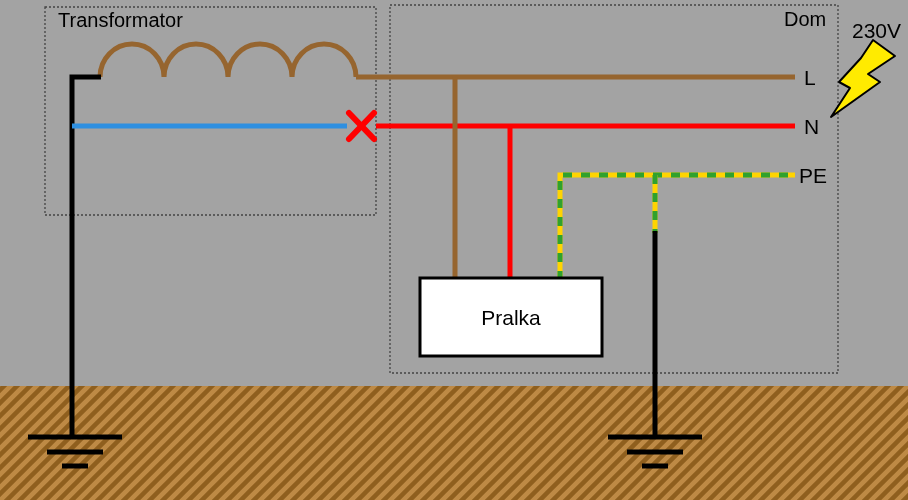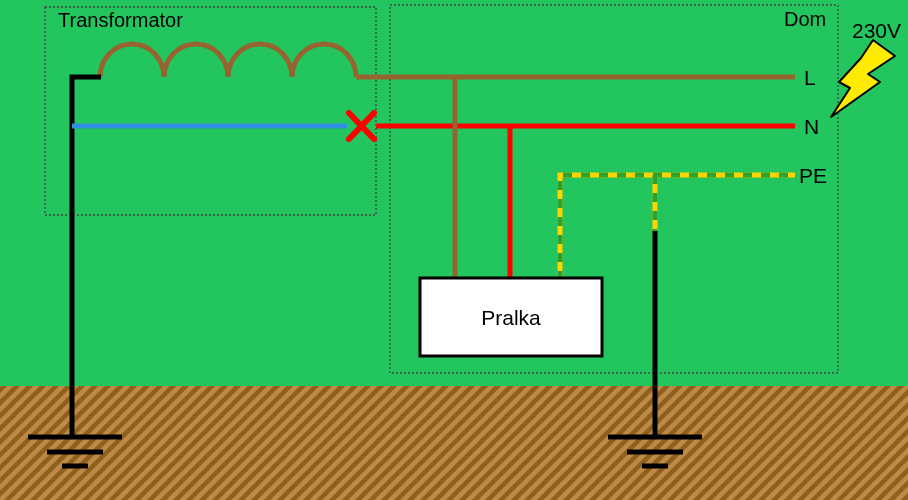--- a/index.html
+++ b/index.html
@@ -4,21 +4,21 @@
 <style>
   html, body {
     margin: 0;
     padding: 0;
     background: #ffffff;
   }
   .stage {
     position: relative;
     width: 908px;
     height: 500px;
-    background: #22c55e;
+    background: #a3a3a3;
     overflow: hidden;
     font-family: "Liberation Sans", sans-serif;
   }
   svg text {
     font-family: "Liberation Sans", sans-serif;
     fill: #000000;
   }
   .box-label { font-size: 20px; }
   .wire-label { font-size: 21px; }
   .voltage-label { font-size: 21px; }

